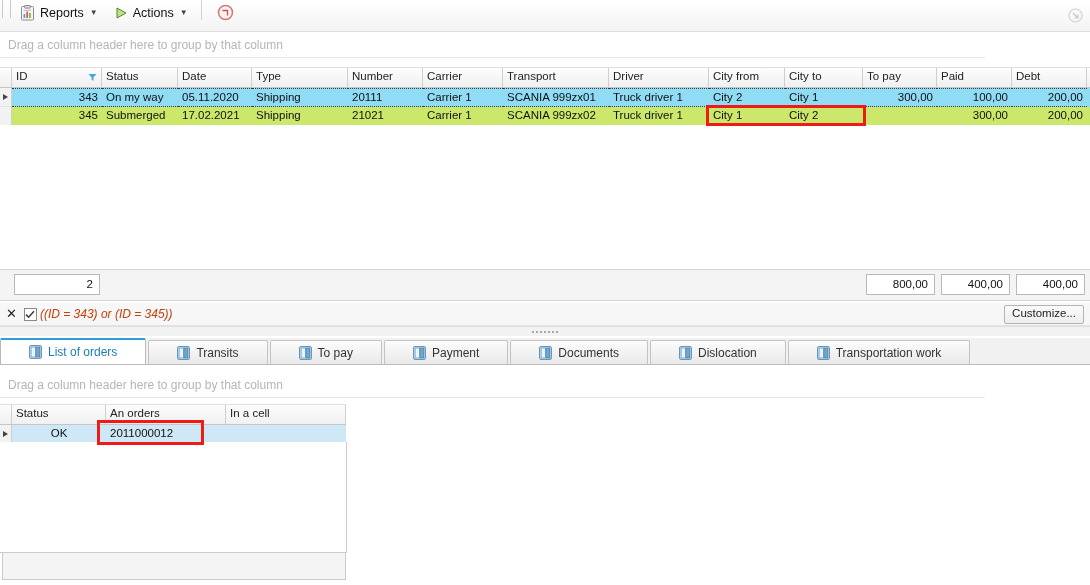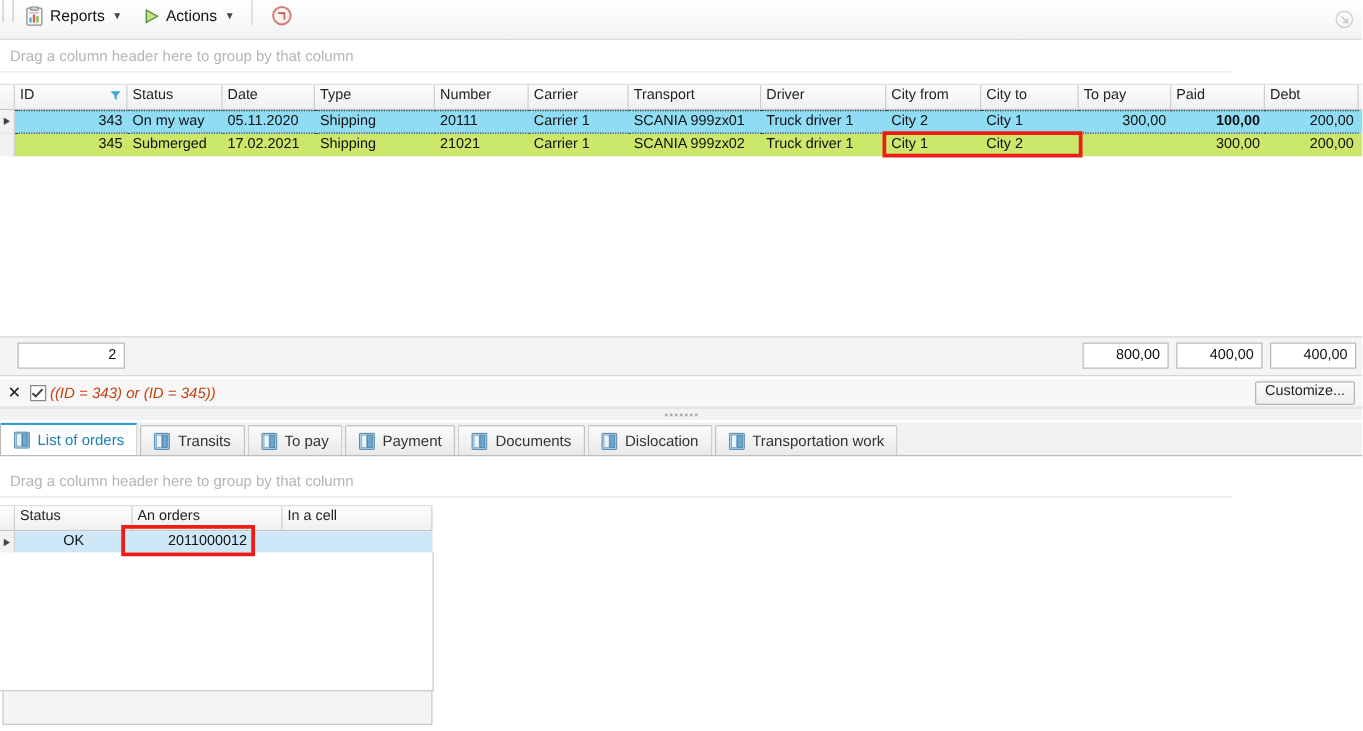--- a/index.html
+++ b/index.html
@@ -142,21 +142,21 @@
 
   
   .tabstrip {
     position: absolute; left: 0; width: 1090px; height: 26px;
     background: #f1f1f1;
     border-bottom: 1px solid #bcbcbc;
     display: flex; align-items: flex-end;
   }
   .tab {
     display: flex; align-items: center; gap: 6px;
-    height: 24px; margin-right: 2px; padding: 0 10px;
+    height: 24px; margin-right: 2px; padding: 0 28px;
     box-sizing: border-box;
     background: linear-gradient(#fcfcfc, #e9e9e9);
     border: 1px solid #c2c2c2; border-bottom: none;
     border-radius: 2px 2px 0 0;
     font-size: 12px; color: #333; cursor: default; white-space: nowrap;
   }
   .tab.active {
     height: 26px;
     background: #ffffff;
     border-top: 2px solid #2f9ed8;
@@ -165,21 +165,21 @@
   }
 
   
   .bgrid-head {
     display: flex; height: 19px;
     background: linear-gradient(#fdfdfd, #f0f0f0);
     border-bottom: 1px solid #c6c6c6; border-top: 1px solid #dfdfdf;
   }
   .bcell {
     box-sizing: border-box; padding: 2px 4px 0 4px;
-    font-size: 11.5px; color: #111; overflow: hidden; white-space: nowrap; text-align: center;
+    font-size: 11.5px; color: #111; overflow: hidden; white-space: nowrap;
   }
 
   
   .annot {
     position: absolute; box-sizing: border-box;
     border: 3px solid #ee1b17; pointer-events: none;
   }
 
   
   .bsummary {
@@ -273,21 +273,21 @@
           <div class="gcell" style="width: 76px; flex: 0 0 76px;">On my way</div>
           <div class="gcell" style="width: 74px; flex: 0 0 74px;">05.11.2020</div>
           <div class="gcell" style="width: 96px; flex: 0 0 96px;">Shipping</div>
           <div class="gcell" style="width: 75px; flex: 0 0 75px;">20111</div>
           <div class="gcell" style="width: 80px; flex: 0 0 80px;">Carrier 1</div>
           <div class="gcell" style="width: 106px; flex: 0 0 106px;">SCANIA 999zx01</div>
           <div class="gcell" style="width: 100px; flex: 0 0 100px;">Truck driver 1</div>
           <div class="gcell" style="width: 76px; flex: 0 0 76px;">City 2</div>
           <div class="gcell" style="width: 78px; flex: 0 0 78px;">City 1</div>
           <div class="gcell num" style="width: 74px; flex: 0 0 74px;">300,00</div>
-          <div class="gcell num" style="width: 75px; flex: 0 0 75px; font-weight: bold;">100,00</div>
+          <div class="gcell num" style="width: 75px; flex: 0 0 75px;">100,00</div>
           <div class="gcell num" style="width: 75px; flex: 0 0 75px;">200,00</div>
         </div>
         <div class="grow row-green">
           <div class="rowind"></div>
           <div class="gcell num" style="width: 90px; flex: 0 0 90px;">345</div>
           <div class="gcell" style="width: 76px; flex: 0 0 76px;">Submerged</div>
           <div class="gcell" style="width: 74px; flex: 0 0 74px;">17.02.2021</div>
           <div class="gcell" style="width: 96px; flex: 0 0 96px;">Shipping</div>
           <div class="gcell" style="width: 75px; flex: 0 0 75px;">21021</div>
           <div class="gcell" style="width: 80px; flex: 0 0 80px;">Carrier 1</div>

